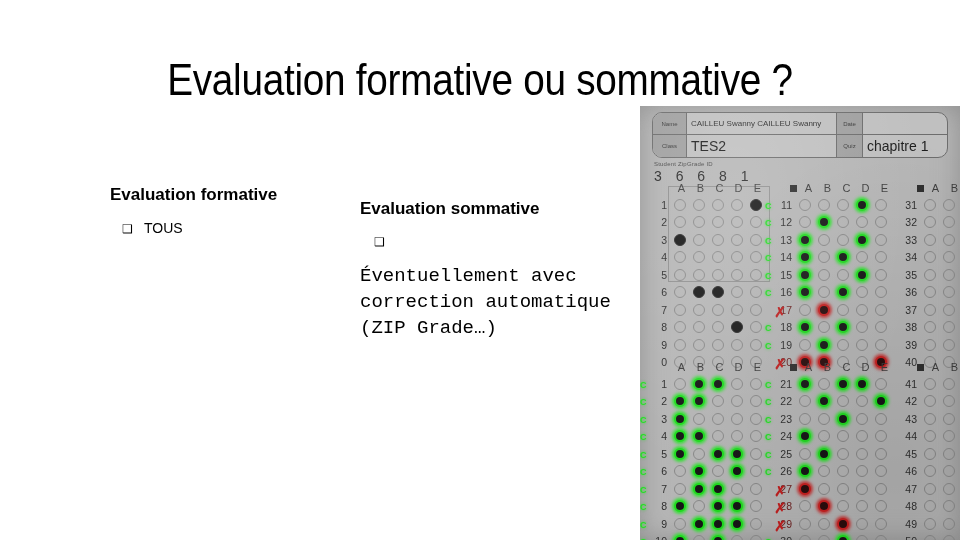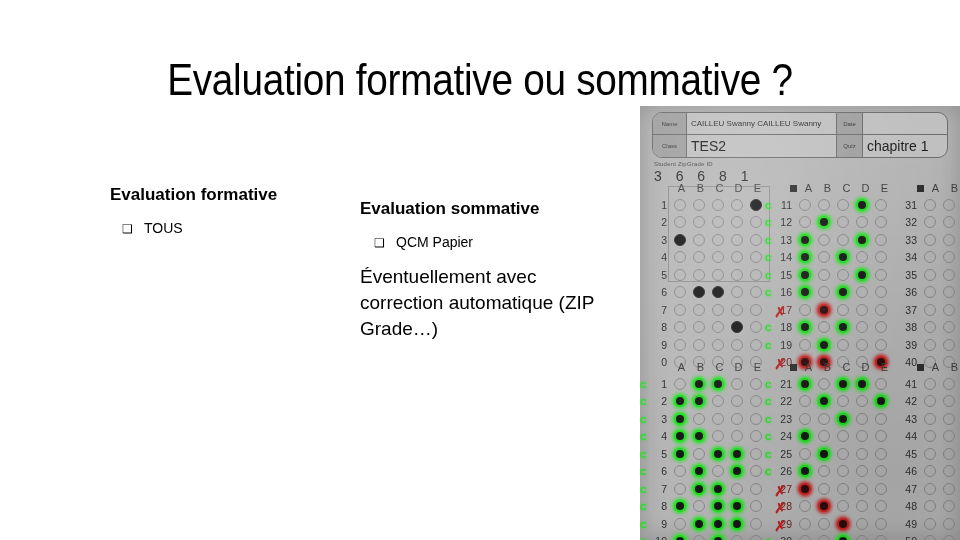--- a/index.html
+++ b/index.html
@@ -55,20 +55,21 @@
   }
   .bullet-text {
     font-size: 14px;
     line-height: 26px;
     color: #000000;
   }
   .para {
     font-size: 19px;
     line-height: 26px;
     color: #000000;
+    font-family: Liberation Mono, monospace;
   }
 
   #col-formative {
     position: absolute;
     left: 72px;
     top: 184px;
     width: 240px;
     margin-left: 38px;
   }
   #col-formative .bullet-glyph { padding-left: 12px; }
@@ -297,21 +298,20 @@
   <div class="bullet-line">
     <span class="bullet-glyph">❑</span>
     <span class="bullet-text">TOUS</span>
   </div>
 </div>
 
 <div id="col-sommative">
   <div class="col-heading">Evaluation sommative</div>
   <div class="bullet-line">
     <span class="bullet-glyph">❑</span>
-    <span class="bullet-text">QCM Papier</span>
   </div>
   <div class="para">Éventuellement avec correction automatique (ZIP Grade…)</div>
 </div>
 
 <div id="scan-sheet">
 
   <div id="sheet-header">
     <div class="hdr-row top">
       <div class="hdr-lab" id="hdr-name-label">Name</div>
       <div class="hdr-val" id="hdr-name-value">CAILLEU Swanny CAILLEU Swanny</div>

